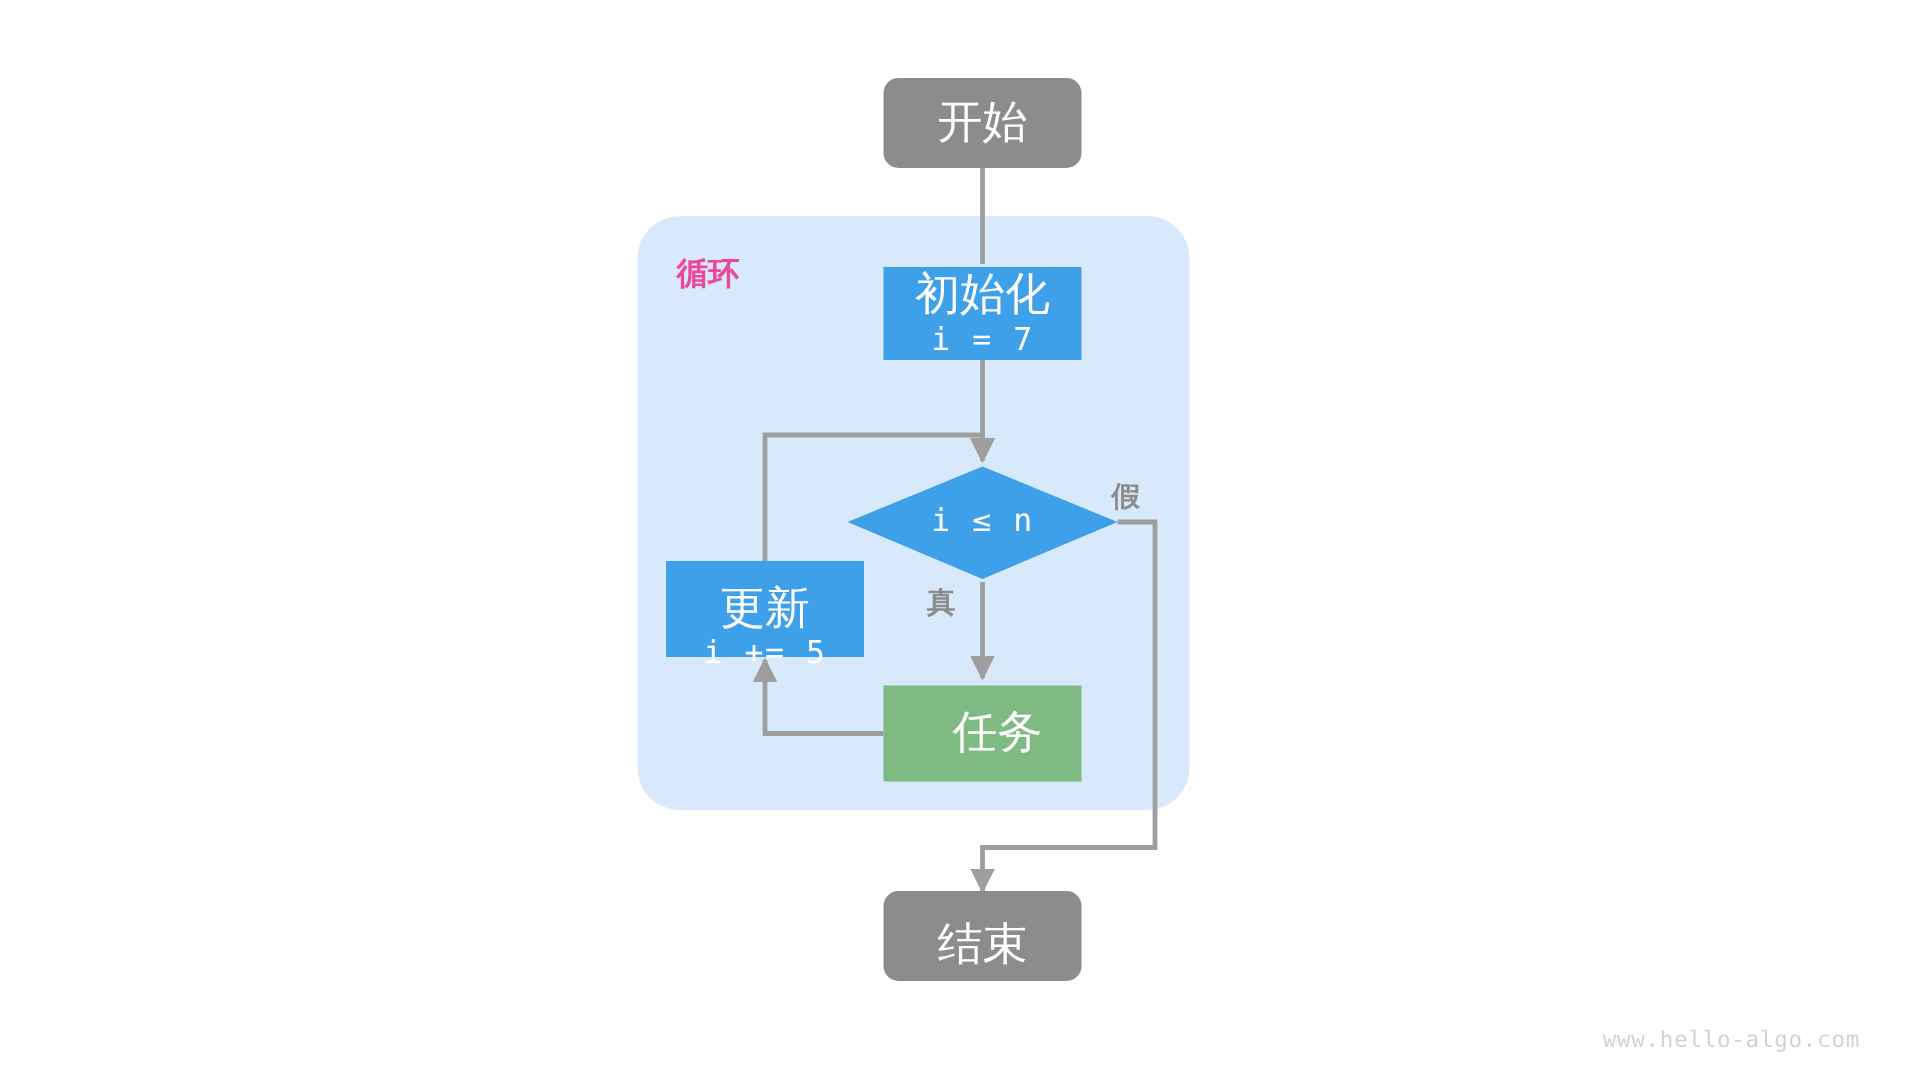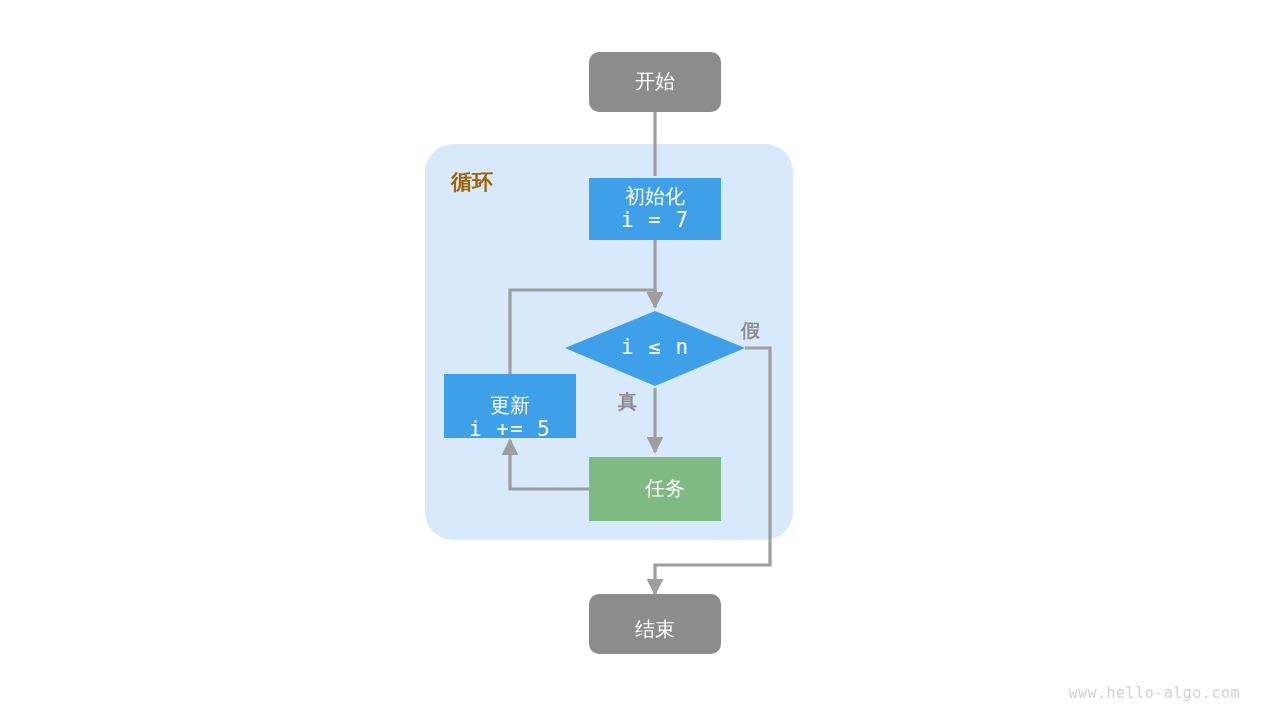--- a/index.html
+++ b/index.html
@@ -27,39 +27,39 @@
     flex-direction: column;
     align-items: center;
     justify-content: center;
     color: #ffffff;
     pointer-events: none;
     text-align: center;
     line-height: 1.18;
   }
   .cjk {
     font-family: "Liberation Sans", "DejaVu Sans", sans-serif;
-    font-size: 20px;
+    font-size: 30px;
   }
   .mono {
     font-family: "DejaVu Sans Mono", "Liberation Mono", monospace;
     font-size: 21px;
     letter-spacing: 1px;
   }
   .edge-label {
     position: absolute;
     color: #8c8c8c;
     font-family: "Liberation Sans", "DejaVu Sans", sans-serif;
     font-size: 19px;
     font-weight: bold;
   }
   #loop-caption {
     position: absolute;
     left: 451px;
     top: 168px;
-    color: #a16207;
+    color: #ec4899;
     font-family: "Liberation Sans", "DejaVu Sans", sans-serif;
     font-size: 21px;
     font-weight: bold;
   }
   #watermark {
     position: absolute;
     right: 40px;
     bottom: 18px;
     color: #d2d2d2;
     font-family: "DejaVu Sans Mono", "Liberation Mono", monospace;

